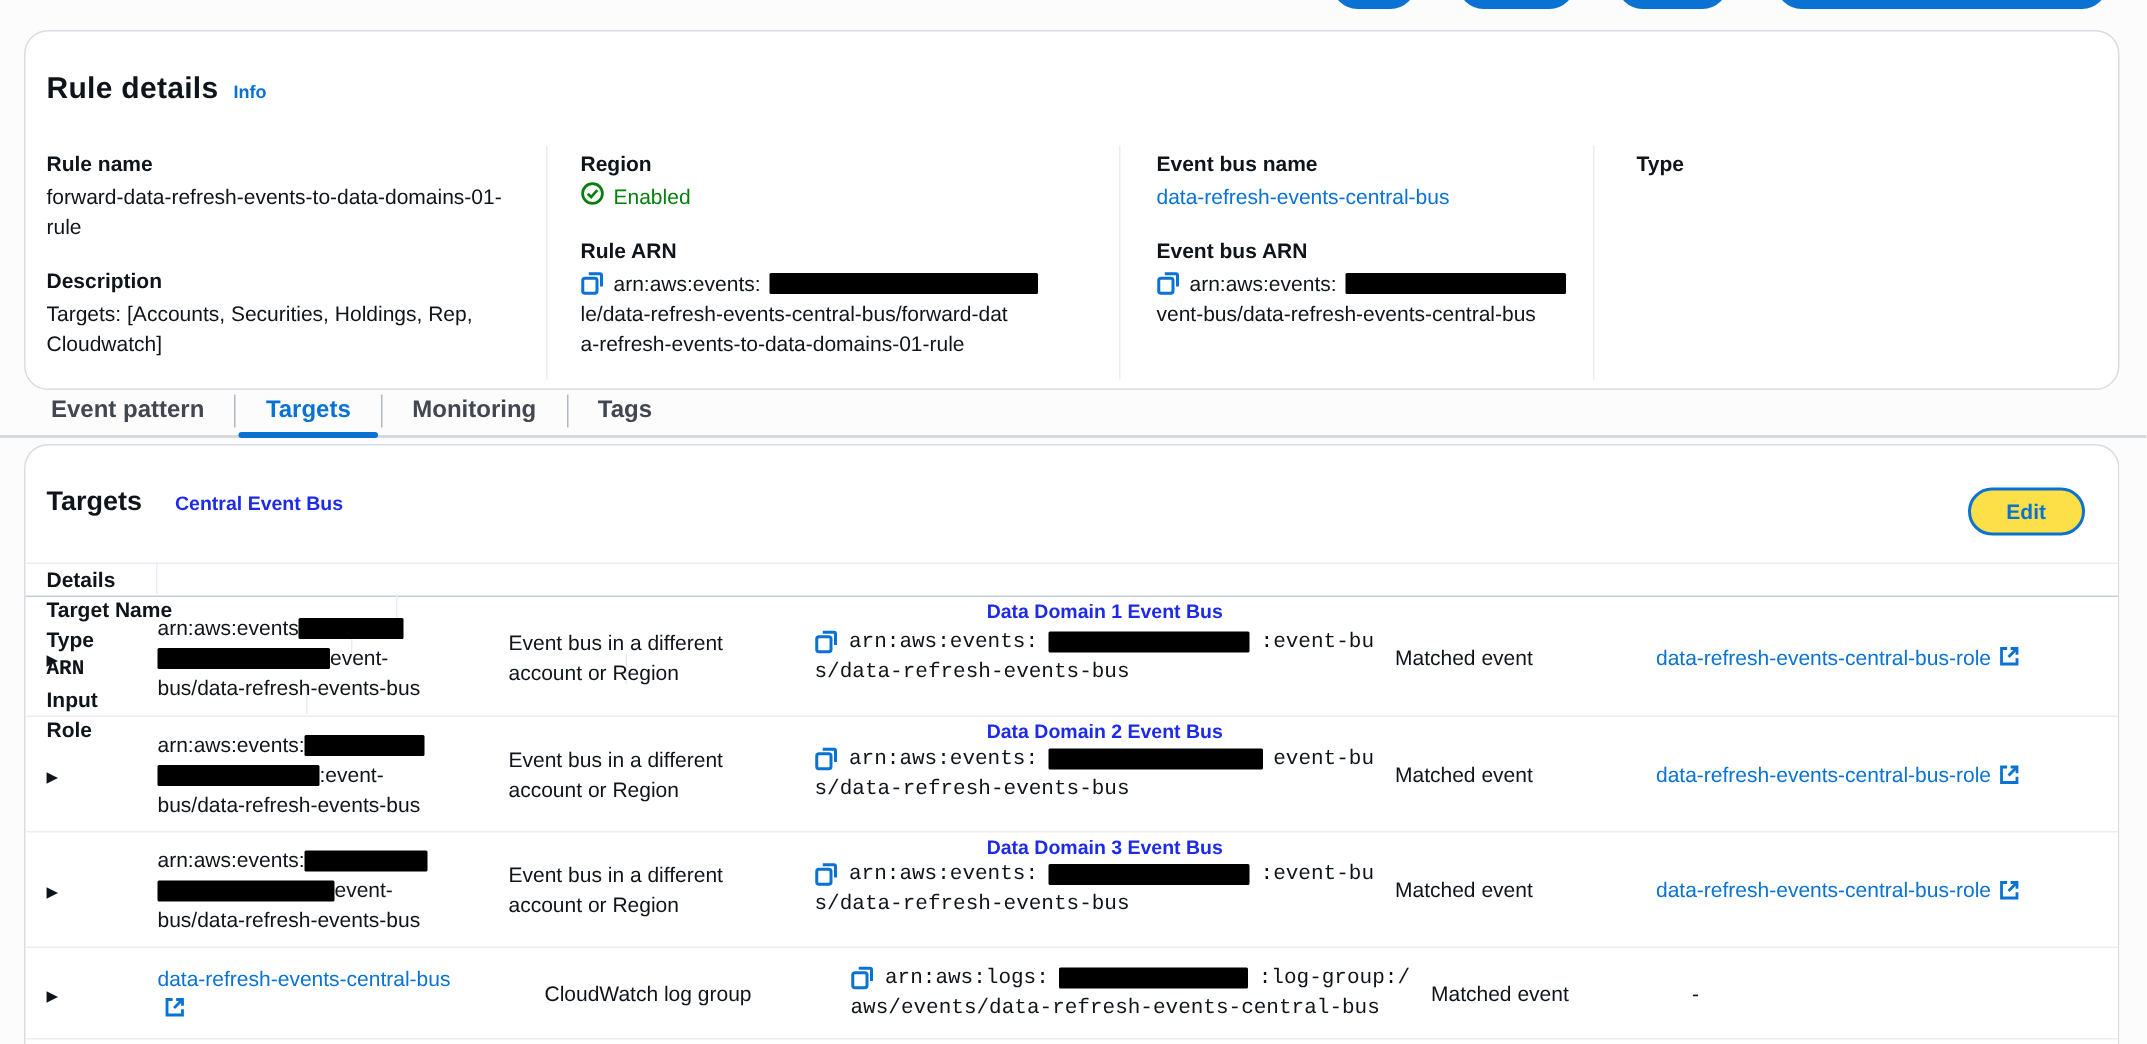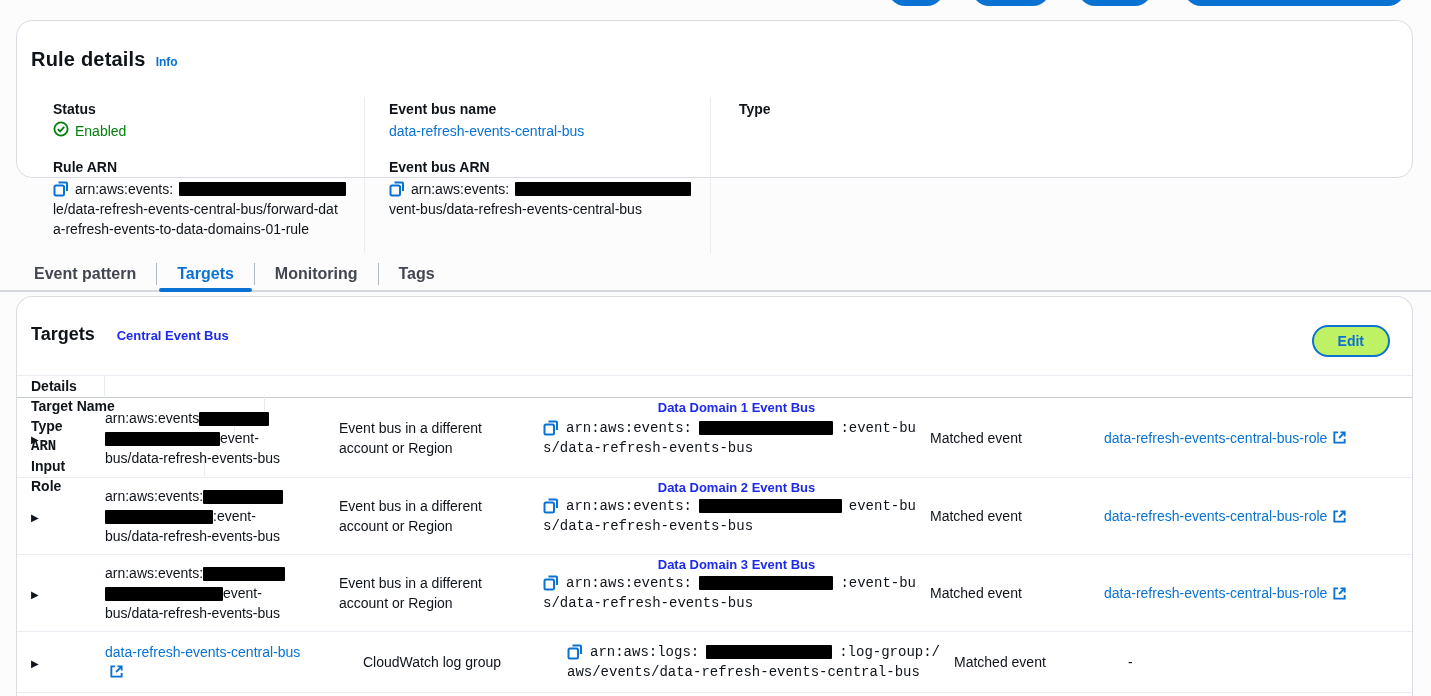--- a/index.html
+++ b/index.html
@@ -12,29 +12,29 @@
     width:1431px;height:696px;overflow:hidden;position:relative;
     background:#fcfcfd;color:var(--text);
     font-family:"Liberation Sans", sans-serif;font-size:14px;
   }
   .card{position:absolute;background:#fff;border:1px solid var(--border);border-radius:16px;}
 
   
   .cut-btn{position:absolute;top:-28px;height:34px;background:var(--accent);border:none;border-radius:17px;}
 
   
-  #rule-card{left:16px;top:20px;width:1397px;height:158px;padding:14px 0 0 14px;}
+  #rule-card{left:16px;top:20px;width:1397px;height:240px;padding:14px 0 0 14px;}
   .card-title-row{display:flex;align-items:baseline;gap:10px;}
   .card-title{font-size:20px;font-weight:700;letter-spacing:.2px;}
   .info-link{font-size:12px;font-weight:700;color:var(--accent);text-decoration:none;cursor:pointer;}
   .details-grid{display:grid;grid-template-columns:333px 346px 352px 1fr;margin-top:12px;}
   .dcol{padding:2px 18px 14px 0;}
   .dcol + .dcol{border-left:1px solid var(--line);}
   .dcol.c2{padding-left:22px;}
-  .dcol.c3{padding-left:24px;}
+  .dcol.c3{padding-left:24px;margin-left:36px;}
   .dcol.c4{padding-left:28px;}
   .field + .field{margin-top:16px;}
   .flabel{font-weight:700;line-height:20px;margin-bottom:2px;}
   .fvalue{line-height:20px;}
   .link{color:var(--accent);text-decoration:none;cursor:pointer;}
   .status-line{display:inline-flex;align-items:flex-start;gap:6px;color:var(--green);line-height:20px;}
   .arn-line1{display:flex;align-items:center;gap:6px;line-height:20px;white-space:nowrap;}
   .arn-cont{line-height:20px;}
   .bar{display:inline-block;height:14px;background:var(--redaction);vertical-align:middle;border-radius:1px;}
   .copy-svg{flex:0 0 auto;cursor:pointer;}
@@ -48,21 +48,21 @@
   .tab.active::after{content:"";position:absolute;left:2px;right:2px;top:32px;height:4px;border-radius:2px;background:var(--accent);z-index:2;}
   .tab-sep{width:1px;height:22px;background:#b0b8c1;}
 
   
   #targets-card{left:16px;top:296px;width:1397px;height:410px;border-bottom:none;border-bottom-left-radius:0;border-bottom-right-radius:0;}
   .tgt-header{position:relative;height:78px;padding:12px 22px 0 14px;}
   .tgt-title-row{display:flex;align-items:baseline;gap:22px;}
   .tgt-title{font-size:18px;font-weight:700;}
   .annotation{font-size:13px;font-weight:700;color:var(--annotation);font-family:"Liberation Sans",sans-serif;}
   .edit-btn{position:absolute;right:22px;top:28px;height:32px;padding:0 24px;border:2px solid var(--accent);
-            border-radius:16px;background:#bef264;color:var(--accent);font-weight:700;font-size:14px;cursor:pointer;
+            border-radius:16px;background:#fde047;color:var(--accent);font-weight:700;font-size:14px;cursor:pointer;
             font-family:"Liberation Sans",sans-serif;}
 
   .tbl{width:100%;}
   .thead{display:flex;align-items:flex-start;height:23px;border-top:1px solid var(--line);border-bottom:1px solid var(--hline);padding-left:14px;flex-direction:column;}
   .th{font-weight:700;line-height:20px;}
   .cell-details{width:74px;}
   .cell-name{width:234px;padding-right:14px;}
   .cell-type{width:204px;padding-right:14px;}
   .cell-arn{width:387px;padding-right:14px;font-family:Liberation Mono, monospace;}
   .cell-input{width:174px;}
@@ -106,23 +106,33 @@
 <button class="cut-btn" style="left:972px;width:78px;"></button>
 <button class="cut-btn" style="left:1078px;width:74px;"></button>
 <button class="cut-btn" style="left:1184px;width:221px;"></button>
 
 <section class="card" id="rule-card">
   <div class="card-title-row">
     <h1 class="card-title">Rule details</h1>
     <a class="info-link">Info</a>
   </div>
   <div class="details-grid">
+    <div class="dcol c1">
+      <div class="field">
+        <div class="flabel">Rule name</div>
+        <div class="fvalue">forward-data-refresh-events-to-data-domains-01-rule</div>
+      </div>
+      <div class="field">
+        <div class="flabel">Description</div>
+        <div class="fvalue">Targets: [Accounts, Securities, Holdings, Rep, Cloudwatch]</div>
+      </div>
+    </div>
     <div class="dcol c2">
       <div class="field">
-        <div class="flabel">Status</div>
+        <div class="flabel">Region</div>
         <div class="status-line">
           <svg class="status-svg" width="16" height="16" viewBox="0 0 16 16">
               <use href="#check-circle-def"></use>
             </svg>
           <span>Enabled</span>
         </div>
       </div>
       <div class="field">
         <div class="flabel">Rule ARN</div>
         <div class="arn-line1">

